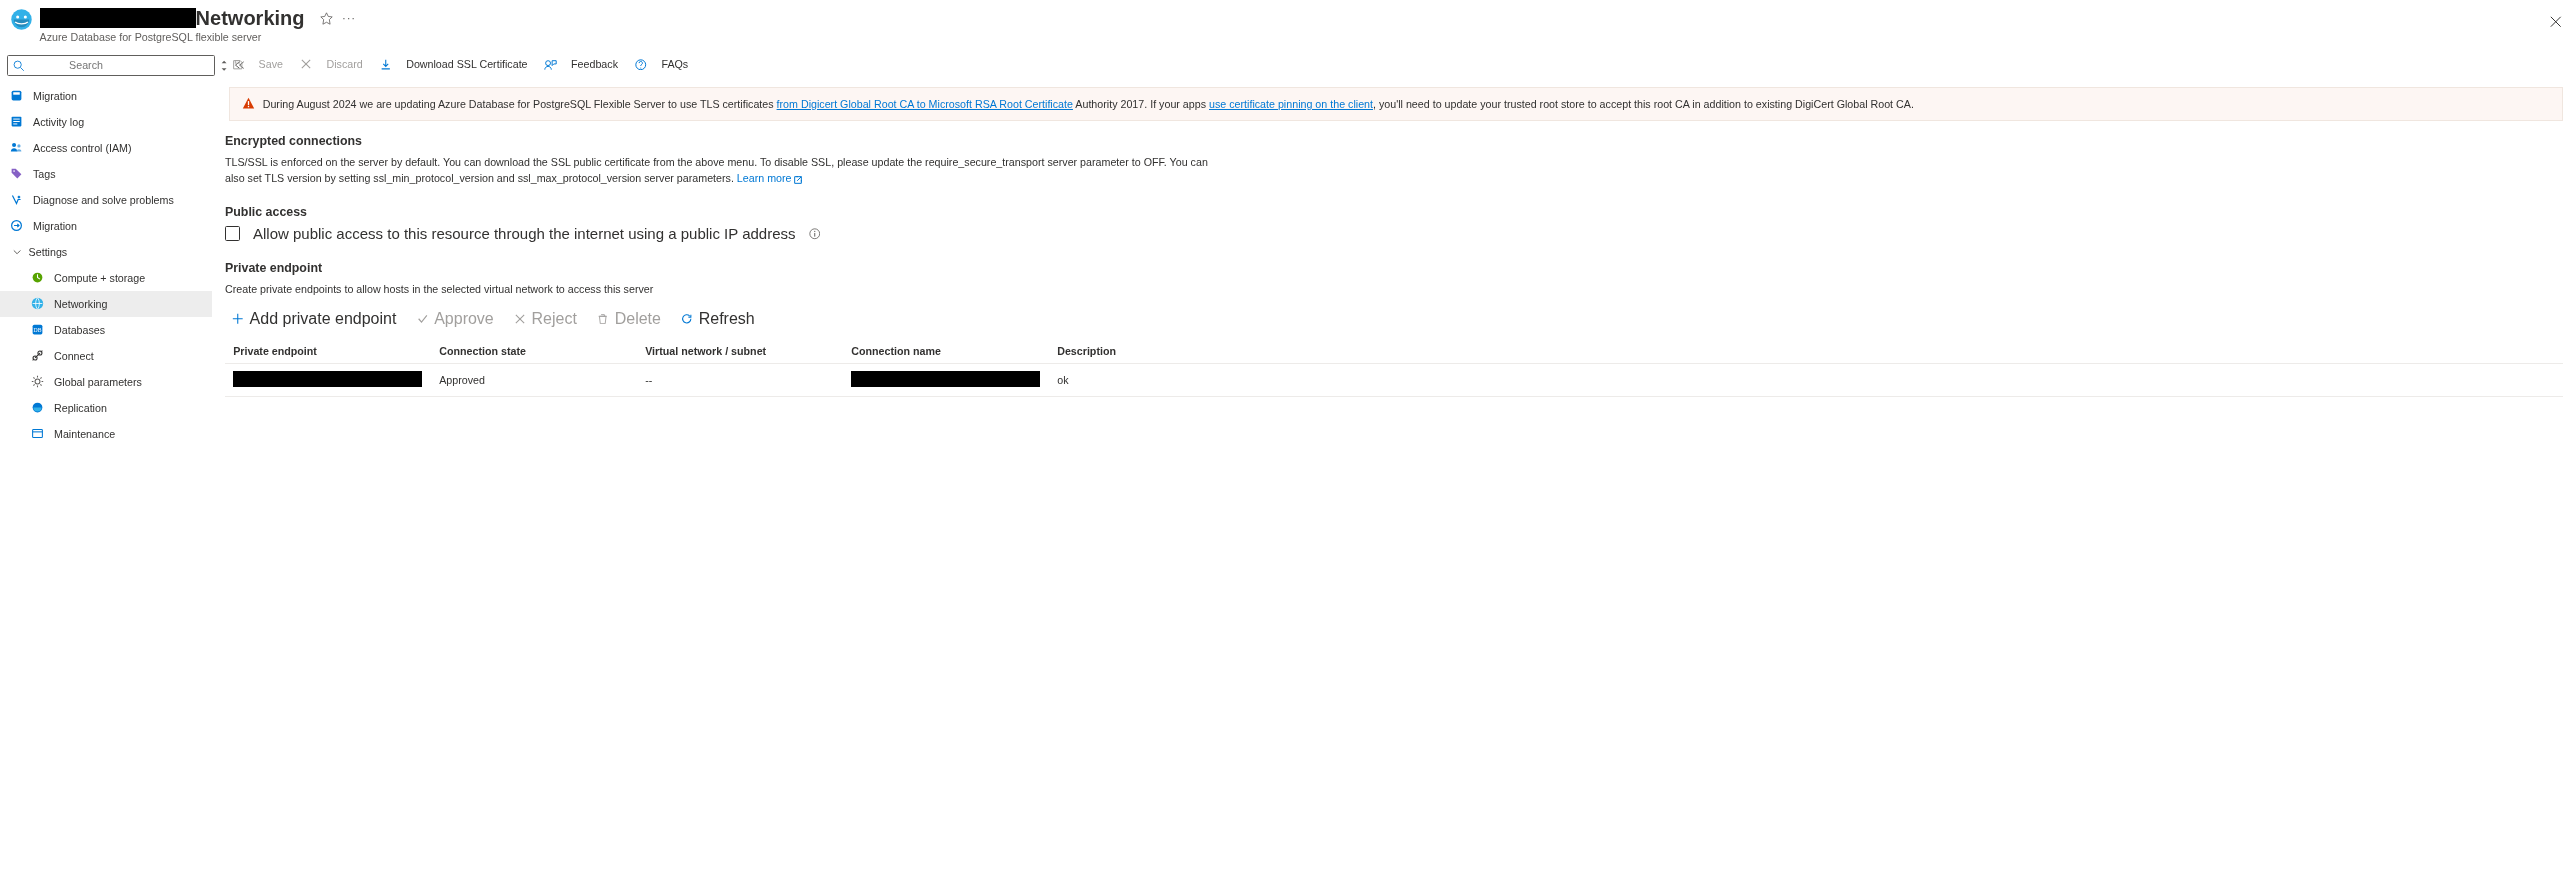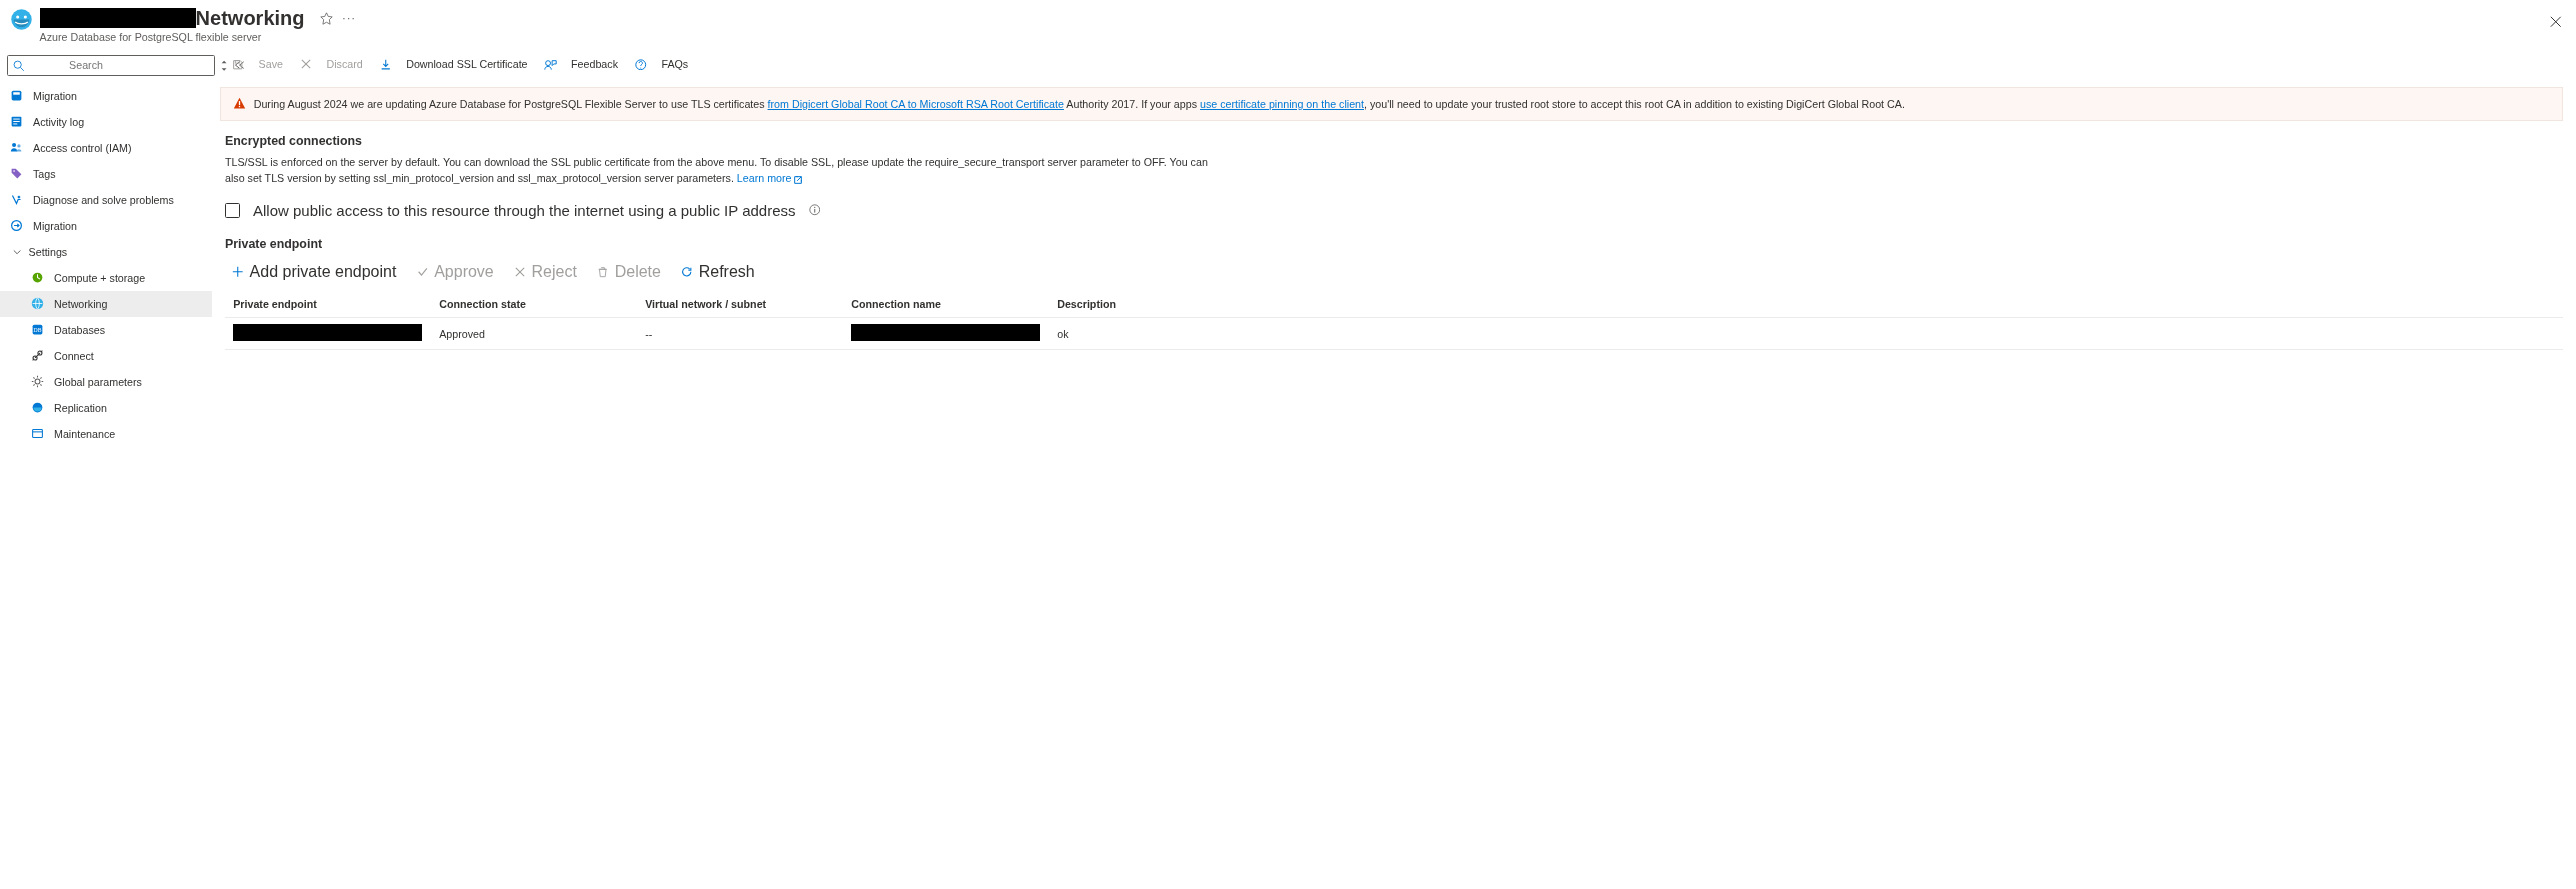--- a/index.html
+++ b/index.html
@@ -131,21 +131,21 @@
     color:#323130;
     background:transparent;
     border:none;
     font-size:10.7px;
   }
   .toolbar-btn.disabled { color:#a19f9d; cursor:default; }
   .toolbar-btn .ic { width:13px;height:13px;display:flex;align-items:center;justify-content:center; }
   .toolbar-btn:not(.disabled) .ic { color:#0078d4; }
 
   .alert {
-    margin:5px 13px 13px 8px;
+    margin:5px 13px 13px 17px;
     display:flex;
     align-items:flex-start;
     background:#FDF6F3;
     border:0.8px solid #f0e6df;
     padding:8.2px 11.5px;
     font-size:10.7px;
     line-height:1.4;
   }
   .alert-icon {
     width:13px;height:13px;margin-right:8.2px;margin-top:0.8px;flex-shrink:0;
@@ -443,35 +443,37 @@
       <div class="section-text">
         <span>TLS/SSL is enforced on the server by default. You can download the SSL public certificate from the above menu. To disable SSL, please update the require_secure_transport server parameter to OFF. You can also set TLS version by setting ssl_min_protocol_version and ssl_max_protocol_version server parameters. </span>
         <a href="#"><span>Learn more</span><span class="ext-icon"><svg width="10" height="10" viewBox="0 0 12 12">
                 <path d="M4 2h6v6M10 2L5 7" fill="none" stroke="#0078d4" stroke-width="1.2"></path>
                 <path d="M6 2H2v8h8V6" fill="none" stroke="#0078d4" stroke-width="1.2"></path>
               </svg></span></a>
       </div>
     </div>
 
     <div class="section">
+      <div class="section-title">Public access</div>
       <div class="checkbox-row">
         <span class="cb"></span>
         <span>Allow public access to this resource through the internet using a public IP address</span>
         <span class="info-icon">
           <svg width="11.5" height="11.5" viewBox="0 0 14 14">
               <circle cx="7" cy="7" r="6" fill="none" stroke="currentColor" stroke-width="1"></circle>
               <circle cx="7" cy="4" r=".8" fill="currentColor"></circle>
               <rect x="6.4" y="6" width="1.2" height="4.5" fill="currentColor"></rect>
             </svg>
         </span>
       </div>
     </div>
 
     <div class="section">
       <div class="section-title">Private endpoint</div>
+      <div class="section-text">Create private endpoints to allow hosts in the selected virtual network to access this server</div>
 
       <div class="pe-toolbar">
         <button class="pe-btn">
           <span class="ic">
               <svg width="11.5" height="11.5" viewBox="0 0 14 14">
                 <path d="M7 1v12M1 7h12" stroke="currentColor" stroke-width="1.3"></path>
               </svg>
             </span>
           <span>Add private endpoint</span>
         </button>

